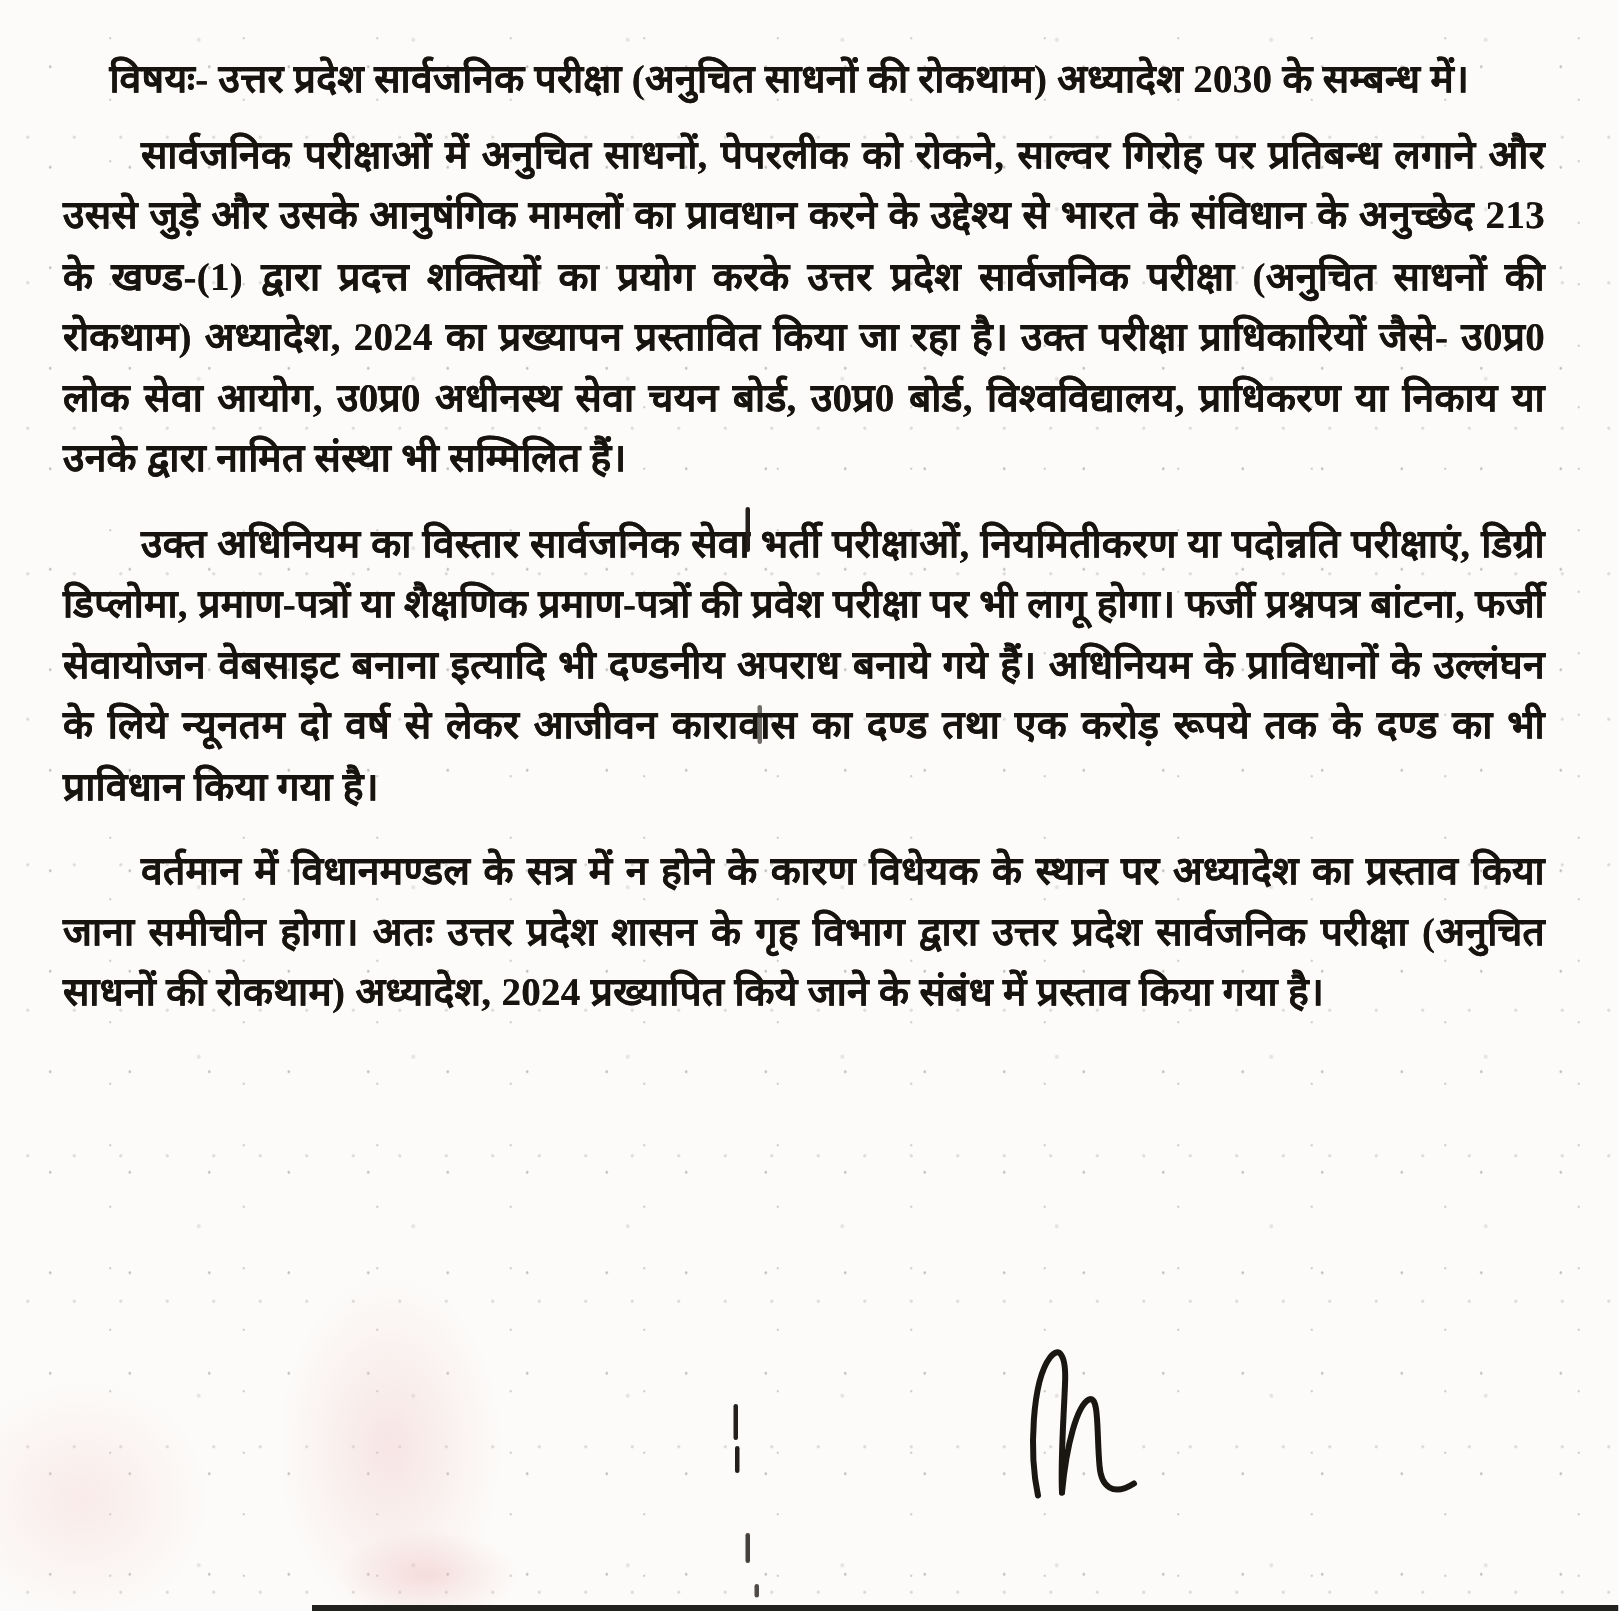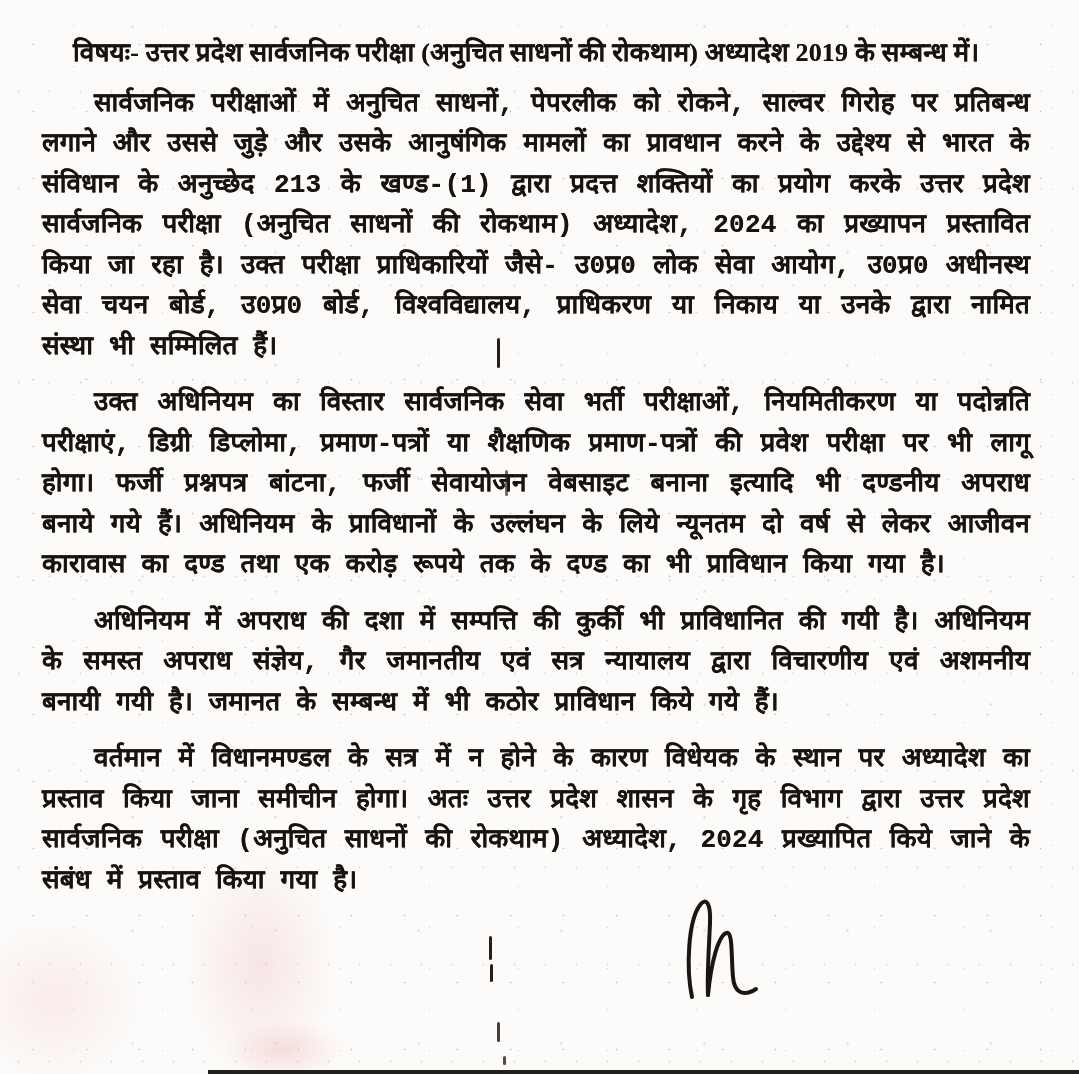--- a/index.html
+++ b/index.html
@@ -30,21 +30,21 @@
   .smudge.s3{left:225px;top:1020px;width:120px;height:60px;
     background:radial-gradient(closest-side, rgba(234,178,178,.38), rgba(234,178,178,0));}
   .content{
     position:absolute;left:42px;top:33px;width:1000px;
     color:#17130f;font-size:26px;line-height:40.5px;font-weight:600;
     text-align:justify;letter-spacing:.2px;
     text-shadow:0 0 .4px rgba(20,15,10,.8);
   }
   .subject{margin:0 0 10px 0;text-indent:31px;}
   .subject-label{font-weight:700;}
-  p.para{margin:0 12px 16px 0;text-indent:52px;font-family:Liberation Mono, monospace;}
+  p.para{margin:0 12px 16px 0;text-indent:52px;}
   .fold-mark{
     position:absolute;width:3px;background:#241f1a;border-radius:2px;pointer-events:none;
   }
   .fm1{left:497px;top:338px;height:30px;}
   .fm2{left:505px;top:470px;height:26px;opacity:.65;}
   .fm3{left:489px;top:936px;height:24px;}
   .fm4{left:490px;top:964px;height:18px;}
   .fm5{left:497px;top:1022px;height:20px;opacity:.85;}
   .fm6{left:503px;top:1056px;height:9px;opacity:.8;}
   .signature{position:absolute;left:678px;top:893px;width:90px;height:110px;pointer-events:none;}
@@ -56,24 +56,23 @@
 </head>
 <body>
 
 <div class="page">
   <div class="noise"></div>
   <div class="smudge s1"></div>
   <div class="smudge s2"></div>
   <div class="smudge s3"></div>
 
   <div class="content">
-    <p class="subject"><span class="subject-label">विषयः-</span><span> उत्तर प्रदेश सार्वजनिक परीक्षा (अनुचित साधनों की रोकथाम) अध्यादेश 2019 के सम्बन्ध में।</span></p>
+    <p class="subject"><span class="subject-label">विषयः-</span><span> उत्तर प्रदेश सार्वजनिक परीक्षा (अनुचित साधनों की रोकथाम) अध्यादेश 2030 के सम्बन्ध में।</span></p>
     <p class="para">सार्वजनिक परीक्षाओं में अनुचित साधनों, पेपरलीक को रोकने, साल्वर गिरोह पर प्रतिबन्ध लगाने और उससे जुड़े और उसके आनुषंगिक मामलों का प्रावधान करने के उद्देश्य से भारत के संविधान के अनुच्छेद 213 के खण्ड-(1) द्वारा प्रदत्त शक्तियों का प्रयोग करके उत्तर प्रदेश सार्वजनिक परीक्षा (अनुचित साधनों की रोकथाम) अध्यादेश, 2024 का प्रख्यापन प्रस्तावित किया जा रहा है। उक्त परीक्षा प्राधिकारियों जैसे- उ0प्र0 लोक सेवा आयोग, उ0प्र0 अधीनस्थ सेवा चयन बोर्ड, उ0प्र0 बोर्ड, विश्वविद्यालय, प्राधिकरण या निकाय या उनके द्वारा नामित संस्था भी सम्मिलित हैं।</p>
     <p class="para">उक्त अधिनियम का विस्तार सार्वजनिक सेवा भर्ती परीक्षाओं, नियमितीकरण या पदोन्नति परीक्षाएं, डिग्री डिप्लोमा, प्रमाण-पत्रों या शैक्षणिक प्रमाण-पत्रों की प्रवेश परीक्षा पर भी लागू होगा। फर्जी प्रश्नपत्र बांटना, फर्जी सेवायोजन वेबसाइट बनाना इत्यादि भी दण्डनीय अपराध बनाये गये हैं। अधिनियम के प्राविधानों के उल्लंघन के लिये न्यूनतम दो वर्ष से लेकर आजीवन कारावास का दण्ड तथा एक करोड़ रूपये तक के दण्ड का भी प्राविधान किया गया है।</p>
-    <p class="para">अधिनियम में अपराध की दशा में सम्पत्ति की कुर्की भी प्राविधानित की गयी है। अधिनियम के समस्त अपराध संज्ञेय, गैर जमानतीय एवं सत्र न्यायालय द्वारा विचारणीय एवं अशमनीय बनायी गयी है। जमानत के सम्बन्ध में भी कठोर प्राविधान किये गये हैं।</p>
     <p class="para">वर्तमान में विधानमण्डल के सत्र में न होने के कारण विधेयक के स्थान पर अध्यादेश का प्रस्ताव किया जाना समीचीन होगा। अतः उत्तर प्रदेश शासन के गृह विभाग द्वारा उत्तर प्रदेश सार्वजनिक परीक्षा (अनुचित साधनों की रोकथाम) अध्यादेश, 2024 प्रख्यापित किये जाने के संबंध में प्रस्ताव किया गया है।</p>
   </div>
 
   <div class="fold-mark fm1"></div>
   <div class="fold-mark fm2"></div>
   <div class="fold-mark fm3"></div>
   <div class="fold-mark fm4"></div>
   <div class="fold-mark fm5"></div>
   <div class="fold-mark fm6"></div>
 

